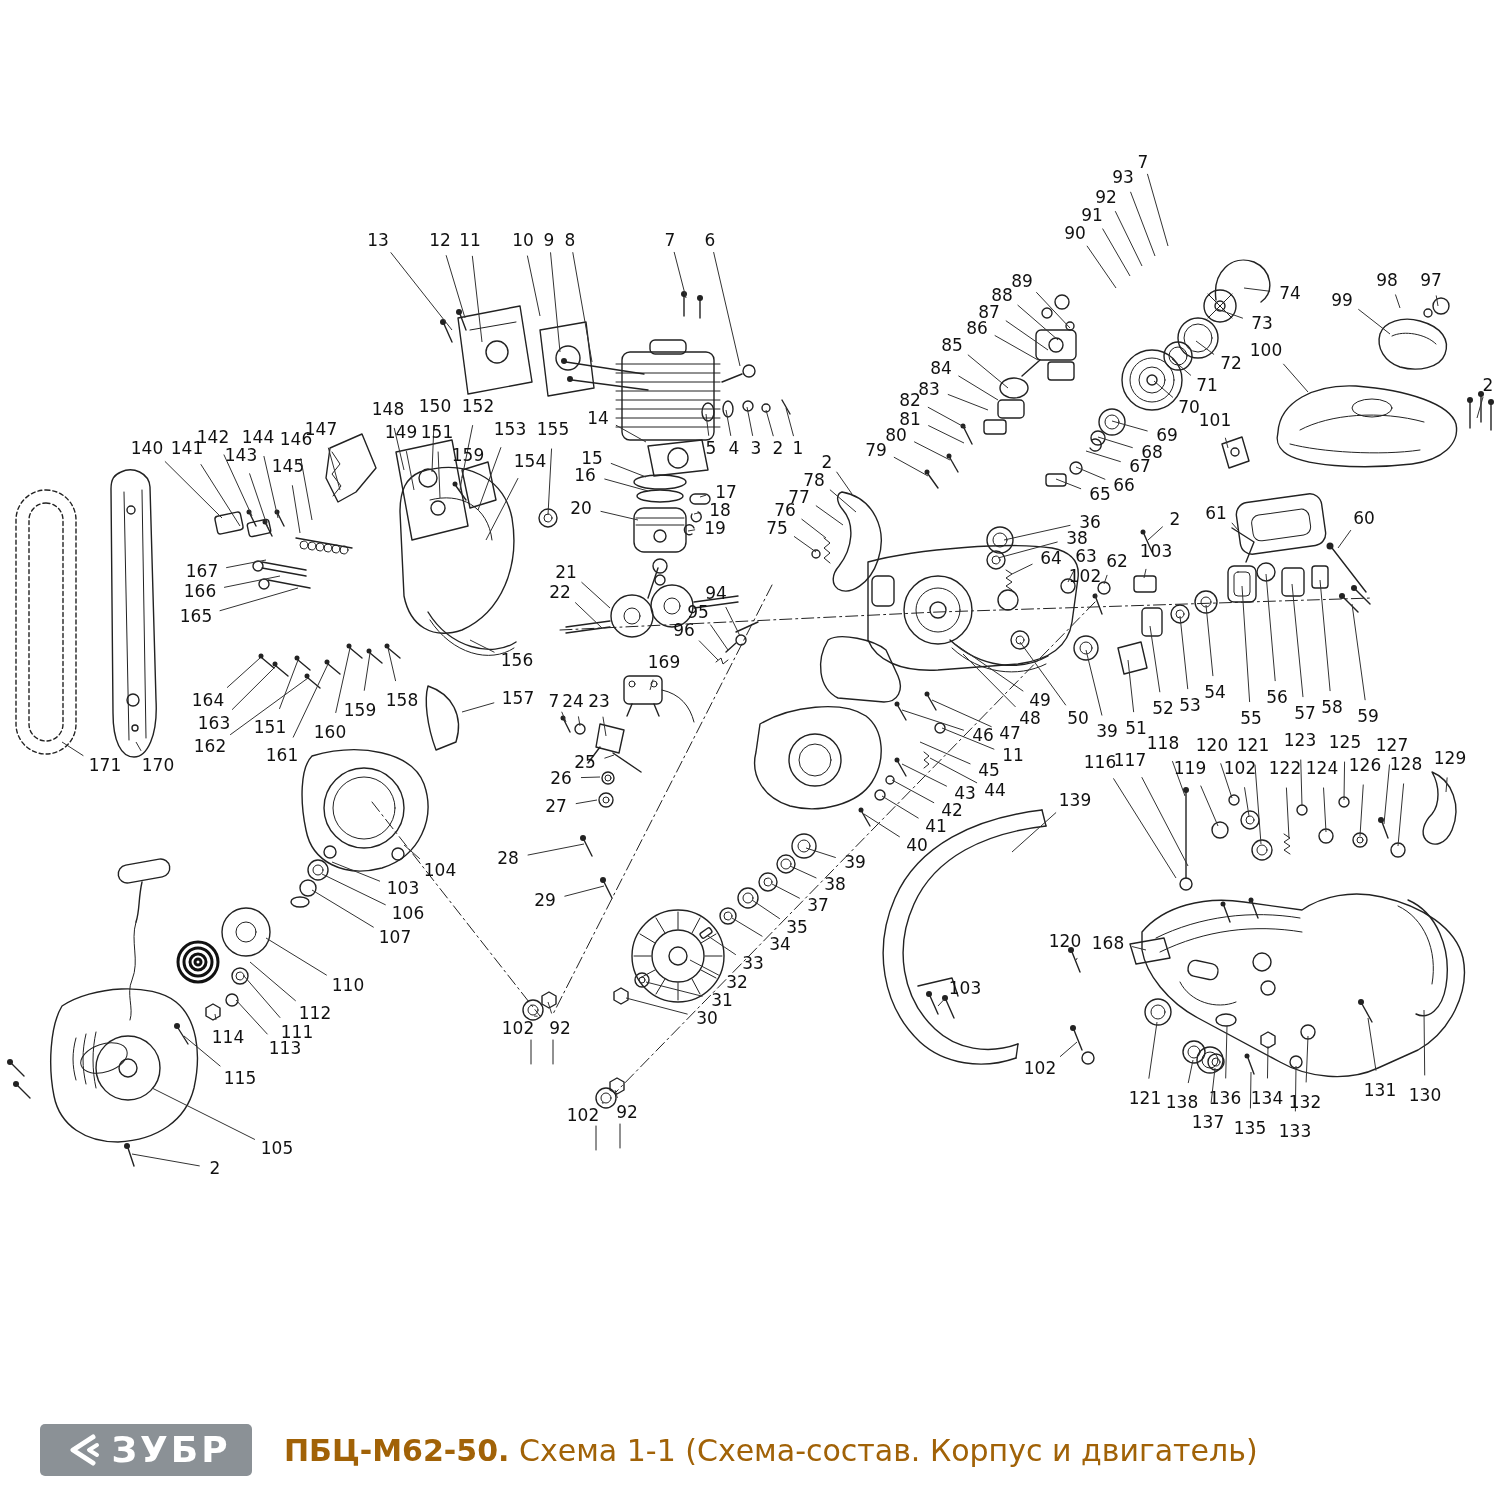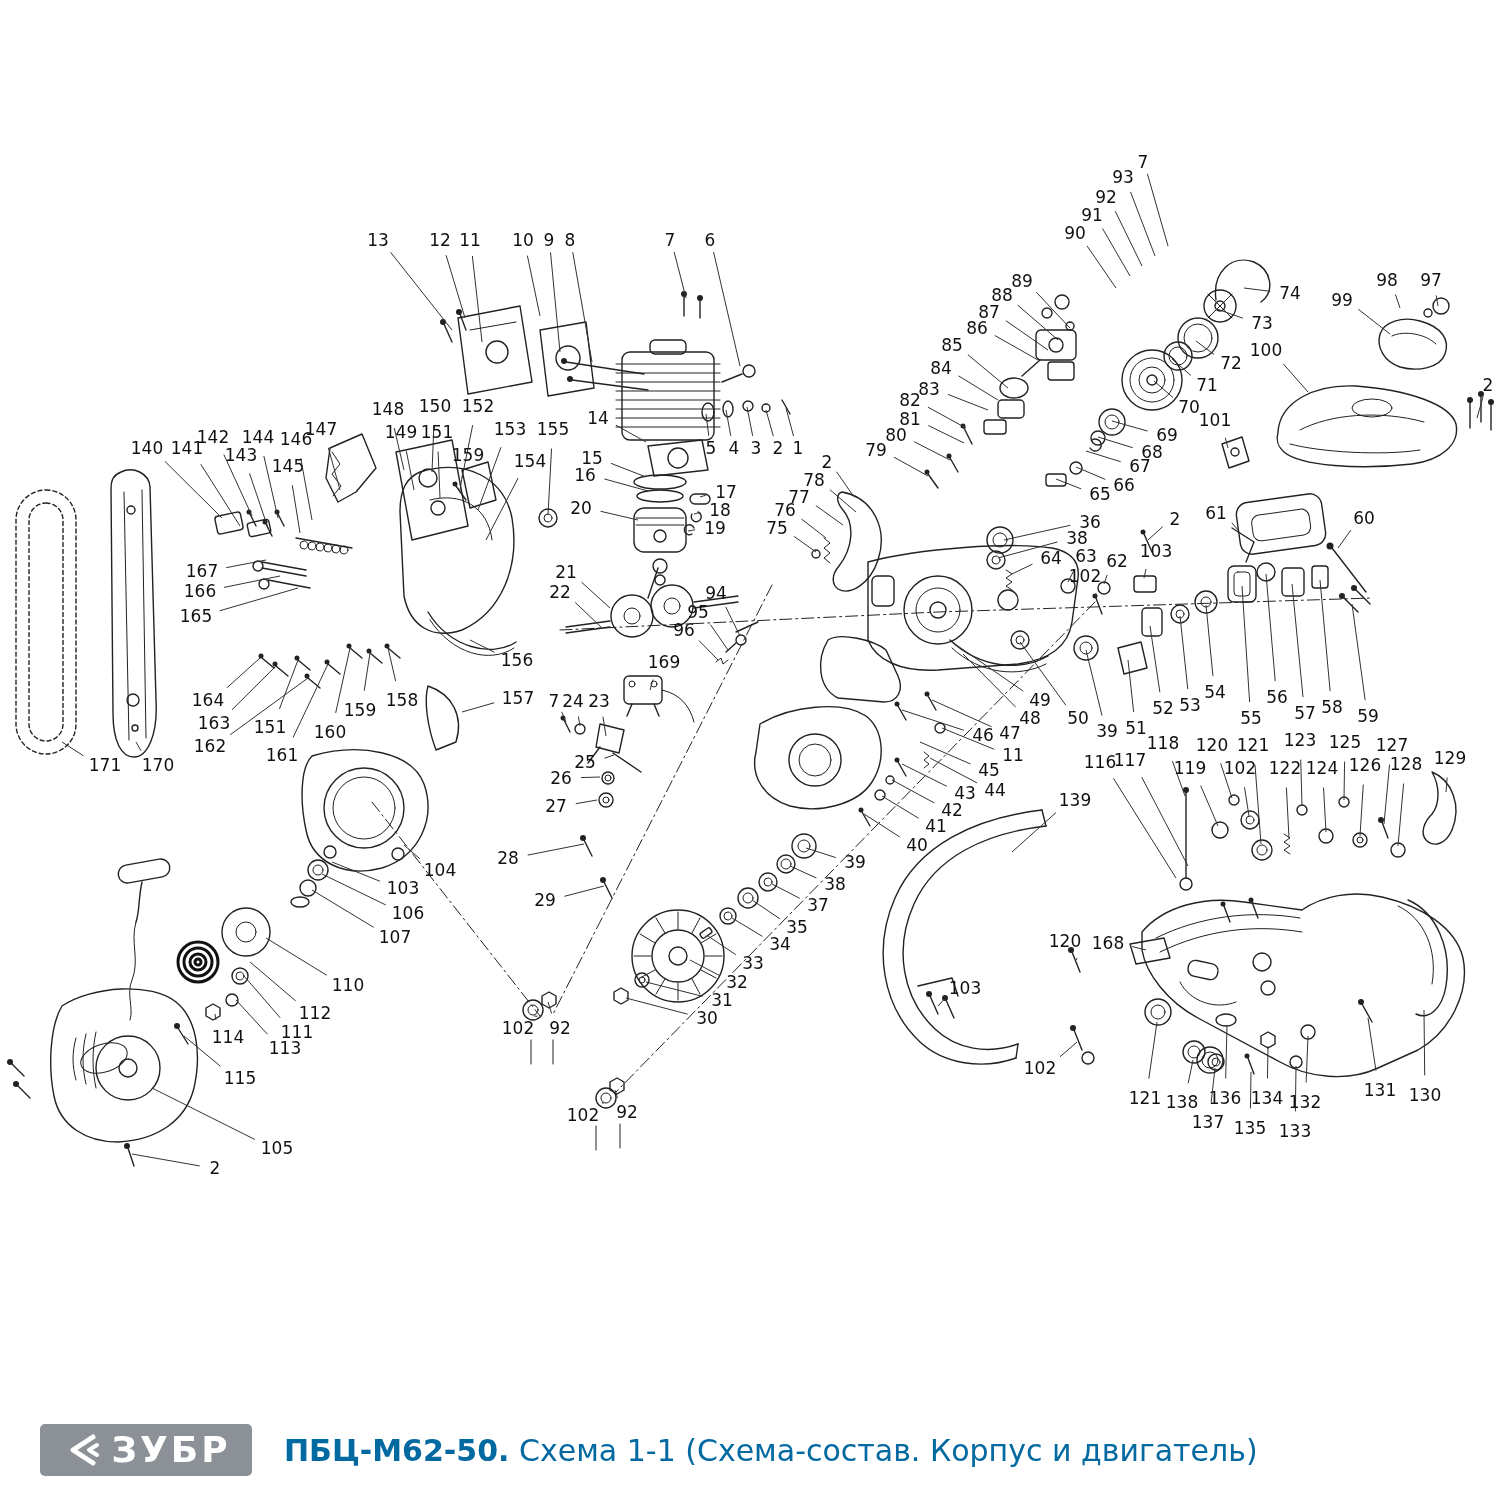--- a/index.html
+++ b/index.html
@@ -11,21 +11,21 @@
   .fillb{fill:#222;stroke:none;}
   .spring{fill:none;stroke:#111;stroke-width:3;}
   .chaind{stroke-dasharray:4 3;}
   .dashdot{stroke-dasharray:12 4 2 4;stroke-width:1;}
   .plabel{font-family:"DejaVu Sans",sans-serif;font-size:17px;fill:#111;text-anchor:middle;}
   .leader{stroke:#333;stroke-width:1;}
   .footer{position:absolute;left:0;top:1418px;width:1500px;height:64px;display:flex;align-items:center;background:#fff;}
   .logo{margin-left:40px;width:212px;height:52px;background:#8b9196;border-radius:5px;display:flex;align-items:center;justify-content:center;gap:10px;}
   .logo-glyph{display:block;}
   .logo-text{color:#fff;font-weight:bold;font-size:36px;letter-spacing:3px;line-height:1;}
-  .title{margin-left:32px;font-size:30px;color:#0369a1;white-space:nowrap;}
+  .title{margin-left:32px;font-size:30px;color:#a16207;white-space:nowrap;}
   .title .model{font-weight:bold;}
 </style>
 </head>
 <body>
 
 <div class="page">
 
 <svg class="diagram" width="1500" height="1500" viewBox="0 0 1500 1500">
 
   <g>

